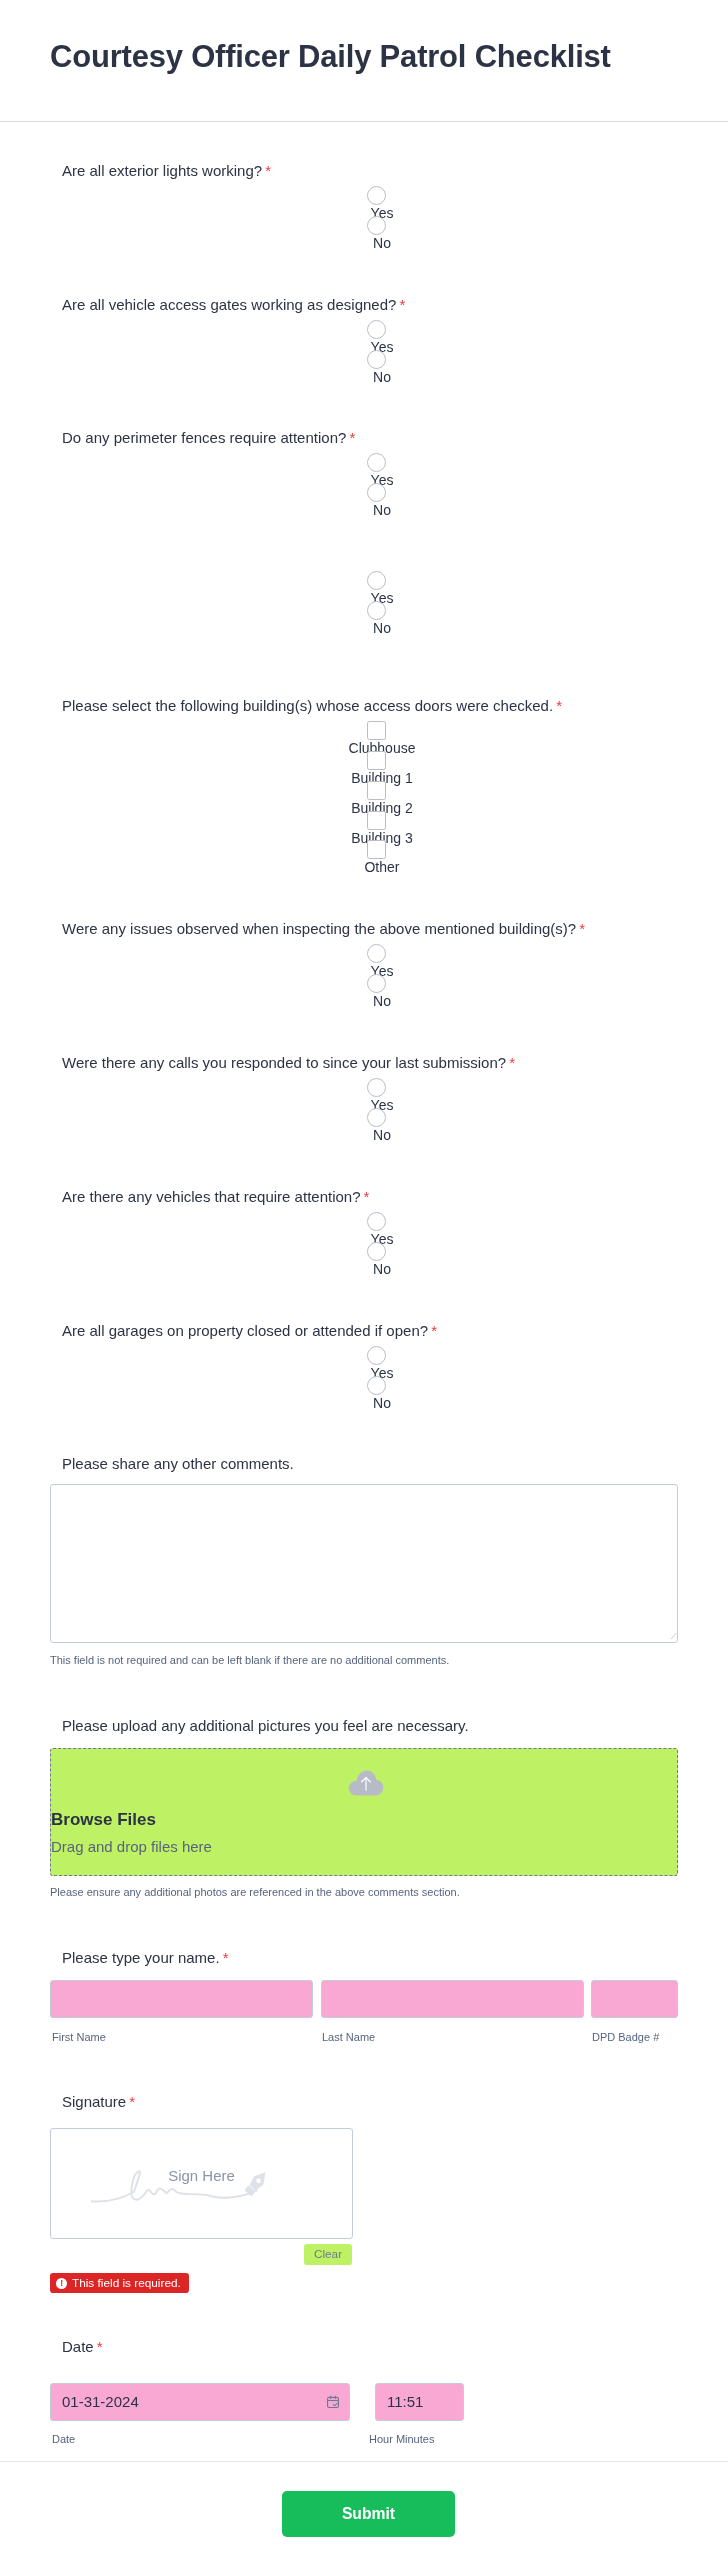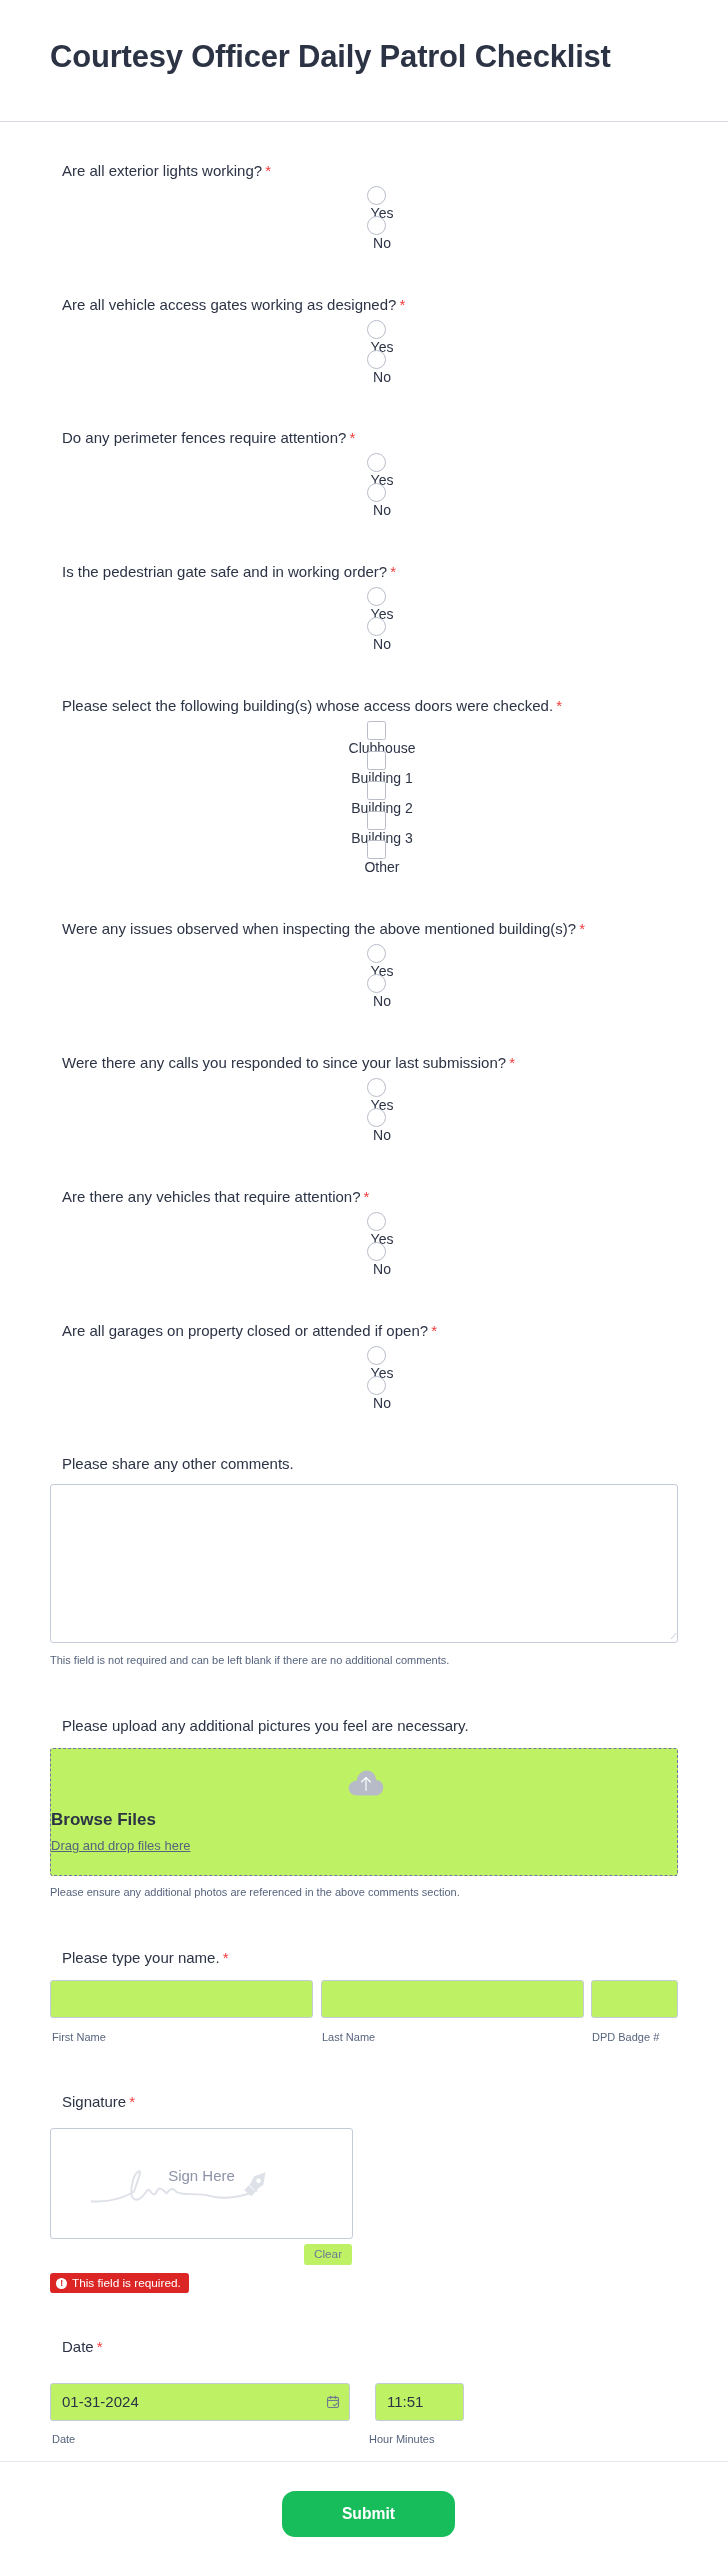--- a/index.html
+++ b/index.html
@@ -14,33 +14,33 @@
   .opt:first-of-type { margin-top: 9.4px; }
   .radio { width: 19px; height: 19px; border-radius: 50%; border: 1.2px solid #b8bdc9; background: #fff; flex: none; }
   .check { width: 19px; height: 19px; border-radius: 2.4px; border: 1.2px solid #b8bdc9; background: #fff; flex: none; }
   .opt-label { margin-left: 11px; font-size: 14px; color: #2c3345; }
   .textarea { position: absolute; left: 50px; top: 1484px; width: 628px; height: 159px; border: 1.2px solid #c3cad8; border-radius: 3.1px; background: #fff; resize: none; }
   .resize-grip { position: absolute; right: 3.1px; bottom: 3.1px; width: 6.3px; height: 6.3px; border-right: 0.8px solid #aab; transform: skewX(-40deg); opacity: 0.6; }
   .sub { font-size: 11px; color: #57647e; position: absolute; left: 50px; }
   .upload { position: absolute; left: 50px; top: 1748px; width: 628px; height: 128px; border: 1.2px dashed #6f76a7; border-radius: 3.1px; background: #bef264; cursor: pointer; }
   .upload .cloud { position: absolute; left: 296px; top: 20.4px; width: 38px; height: 28px; }
   .upload .browse { position: absolute; left: 0; right: 0; top: 61px; font-size: 17px; font-weight: bold; color: #2c3345; }
-  .upload .drag { position: absolute; left: 0; right: 0; top: 89px; font-size: 13px; color: #57647e; text-decoration: underline; }
-  .input { position: absolute; height: 38px; border: 1.2px solid #c3cad8; border-radius: 3.1px; background: #bef264; }
+  .upload .drag { position: absolute; left: 0; right: 0; top: 89px; font-size: 15px; color: #57647e; }
+  .input { position: absolute; height: 38px; border: 1.2px solid #c3cad8; border-radius: 3.1px; background: #f9a8d4; }
   .input-val { position: absolute; left: 11px; top: 0; line-height: 36px; font-size: 15px; color: #2c3345; }
   .sublabel { position: absolute; font-size: 11px; color: #57647e; }
   .sig-box { position: absolute; left: 50px; top: 2128px; width: 303px; height: 111px; border: 1.2px solid #c3cad8; border-radius: 3.1px; background: #fff; cursor: crosshair; }
   .sig-text { position: absolute; left: 0; right: 0; top: 38px; text-align: center; font-size: 15px; color: #8d93a8; }
   .sig-art { position: absolute; left: 36px; top: 33px; width: 227px; height: 47px; }
   .clear-btn { position: absolute; left: 304px; top: 2244px; width: 48px; height: 21px; border-radius: 3.1px; background: #bef264; color: #6f7a90; font-size: 11.8px; line-height: 21px; text-align: center; cursor: pointer; border: none; }
   .error { position: absolute; left: 50px; top: 2273px; height: 20.4px; padding: 0 7.8px 0 6.3px; background: #dc2626; border-radius: 3.1px; color: #fff; font-size: 11.8px; line-height: 20.4px; display: flex; align-items: center; }
   .err-icon { width: 11px; height: 11px; border-radius: 50%; background: #fff; color: #dc2626; font-size: 8.6px; font-weight: bold; line-height: 11px; text-align: center; margin-right: 4.7px; }
   .cal-icon { position: absolute; right: 9.4px; top: 11px; width: 14px; height: 14px; }
   .footer-line { position: absolute; left: 0; top: 2461px; width: 729px; height: 0.8px; background: #e3e6ef; }
-  .submit { position: absolute; left: 282px; top: 2491px; width: 173px; height: 46px; background: #18bd5b; border-radius: 13px; color: #fff; font-size: 15.7px; font-weight: bold; text-align: center; line-height: 46px; cursor: pointer; border: none; }
+  .submit { position: absolute; left: 282px; top: 2491px; width: 173px; height: 46px; background: #18bd5b; border-radius: 5px; color: #fff; font-size: 15.7px; font-weight: bold; text-align: center; line-height: 46px; cursor: pointer; border: none; }
 </style>
 </head>
 <body>
 
 <div class="header">
   <h1>Courtesy Officer Daily Patrol Checklist</h1>
 </div>
 
 <div class="q" style="top:161px">
   <div class="q-label"><span>Are all exterior lights working?</span><span class="req">*</span></div>
@@ -72,21 +72,20 @@
       <span class="radio"></span>
       <span class="opt-label">Yes</span>
     </div>
   <div class="opt">
       <span class="radio"></span>
       <span class="opt-label">No</span>
     </div>
 </div>
 
 <div class="q" style="top:562px">
-  <div class="q-label"><span>Is the pedestrian gate safe and in working order?</span><span class="req">*</span></div>
   <div class="opt">
       <span class="radio"></span>
       <span class="opt-label">Yes</span>
     </div>
   <div class="opt">
       <span class="radio"></span>
       <span class="opt-label">No</span>
     </div>
 </div>
 

